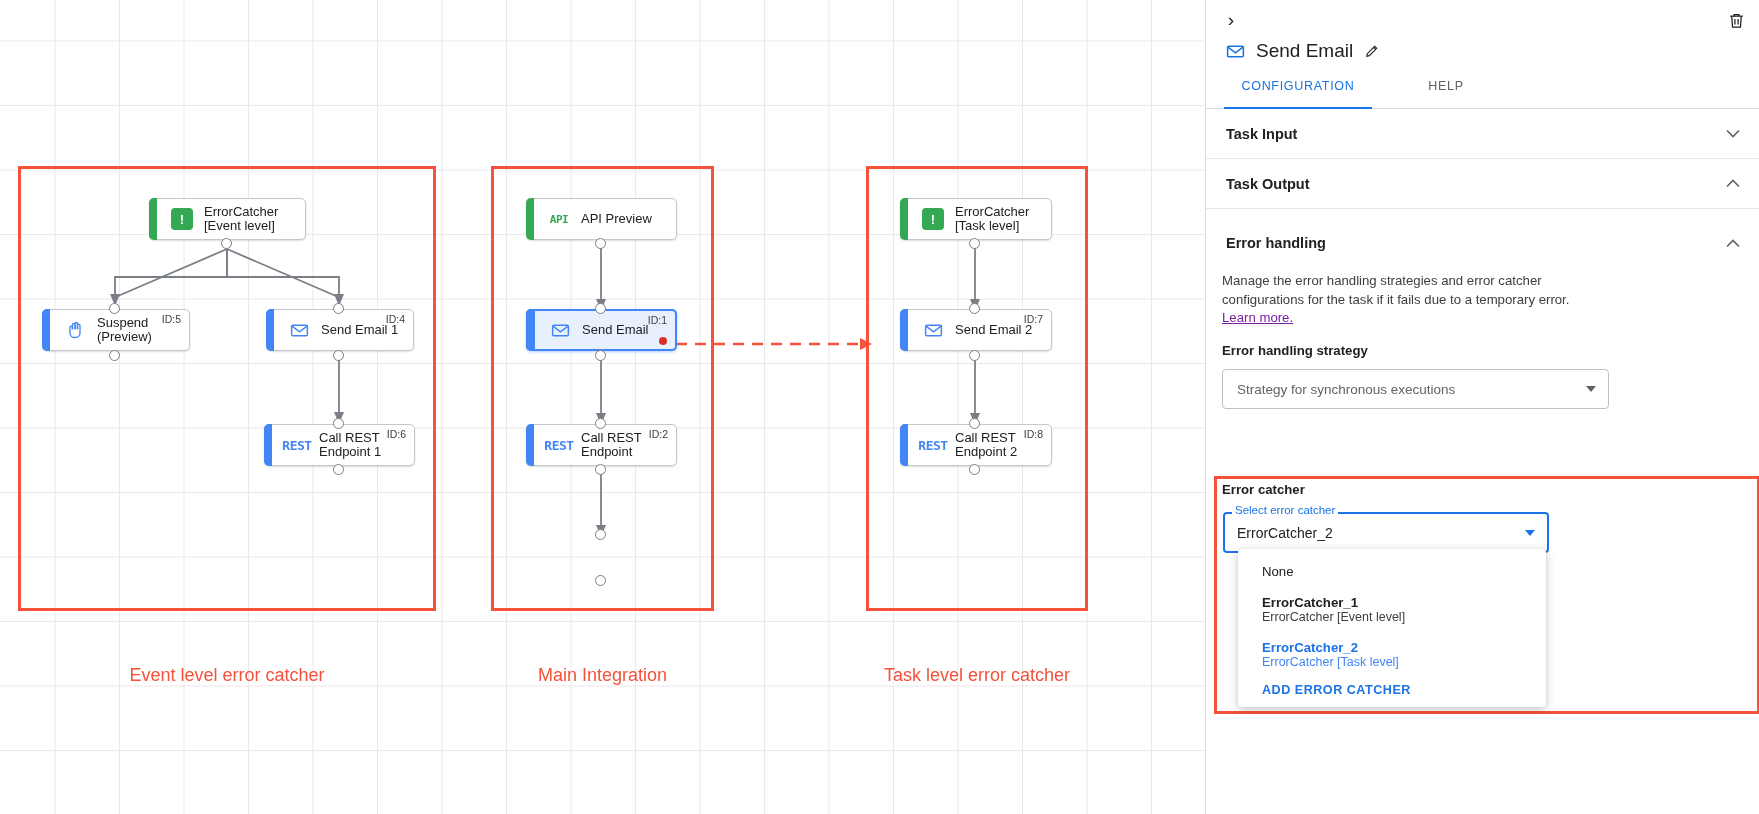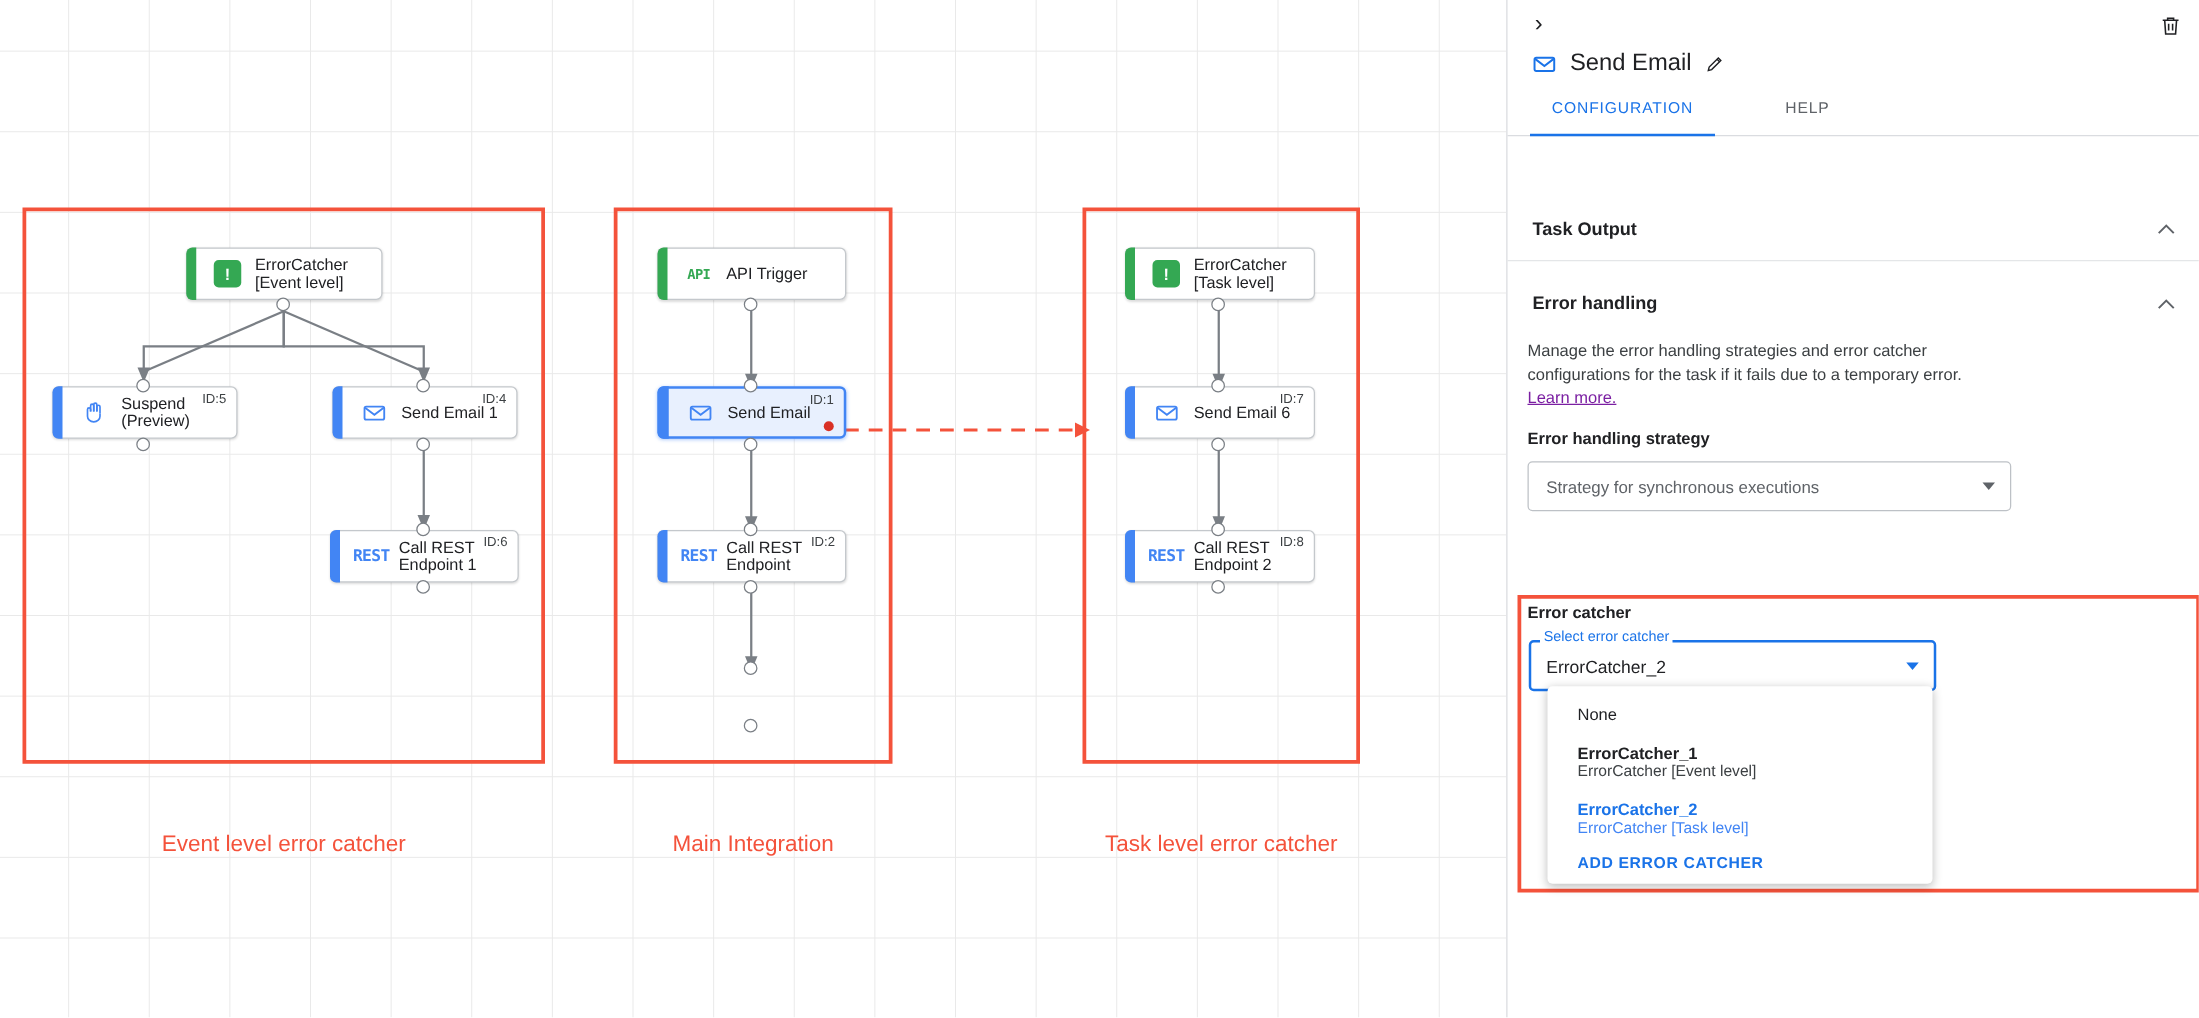--- a/index.html
+++ b/index.html
@@ -386,21 +386,21 @@
 Endpoint 1</span>
       <span class="nid">ID:6</span>
     </div>
     <div class="port" style="left:333px; top:464px;"></div>
 
     <div class="node green" style="left:526px; top:198px; width:151px;">
       <span class="accent"></span>
       <span class="nicon">
         <span class="ic-api">API</span>
       </span>
-      <span class="nlabel">API Trigger</span>
+      <span class="nlabel">API Preview</span>
     </div>
     <div class="port" style="left:595px; top:238px;"></div>
 
     <div class="port" style="left:595px; top:303px;"></div>
     <div class="node blue selected" style="left:526px; top:309px; width:151px;">
       <span class="accent"></span>
       <span class="nicon">
         <svg width="21" height="21" viewBox="0 0 24 24" fill="none" stroke="#4285f4" stroke-width="1.7">
           <rect x="3" y="6" width="18" height="12" rx="1.5"></rect>
           <path d="M3.5 7l8.5 6.5L20.5 7"></path>
@@ -439,21 +439,21 @@
 
     <div class="port" style="left:969px; top:303px;"></div>
     <div class="node blue" style="left:900px; top:309px; width:152px;">
       <span class="accent"></span>
       <span class="nicon">
         <svg width="21" height="21" viewBox="0 0 24 24" fill="none" stroke="#4285f4" stroke-width="1.7">
           <rect x="3" y="6" width="18" height="12" rx="1.5"></rect>
           <path d="M3.5 7l8.5 6.5L20.5 7"></path>
         </svg>
       </span>
-      <span class="nlabel">Send Email 6</span>
+      <span class="nlabel">Send Email 2</span>
       <span class="nid">ID:7</span>
     </div>
     <div class="port" style="left:969px; top:350px;"></div>
 
     <div class="port" style="left:969px; top:418px;"></div>
     <div class="node blue" style="left:900px; top:424px; width:152px;">
       <span class="accent"></span>
       <span class="nicon">
         <span class="ic-rest">REST</span>
       </span>
@@ -492,20 +492,28 @@
           <path d="M14.5 6.5l3 3"></path>
         </svg>
       </span>
     </div>
 
     <div class="tabs">
       <div class="tab active" id="tab-configuration">CONFIGURATION</div>
       <div class="tab" id="tab-help">HELP</div>
     </div>
 
+    <div class="section-row" style="top:109px;">
+      <span class="section-title">Task Input</span>
+      <span class="section-chev">
+        <svg width="14" height="9" viewBox="0 0 14 9" fill="none" stroke="#5f6368" stroke-width="1.6">
+            <path d="M1 1.5L7 7.5L13 1.5"></path>
+          </svg>
+      </span>
+    </div>
 
     <div class="section-row" style="top:159px;">
       <span class="section-title">Task Output</span>
       <span class="section-chev">
         <svg width="14" height="9" viewBox="0 0 14 9" fill="none" stroke="#5f6368" stroke-width="1.6">
             <path d="M1 7.5L7 1.5L13 7.5"></path>
           </svg>
       </span>
     </div>
 

